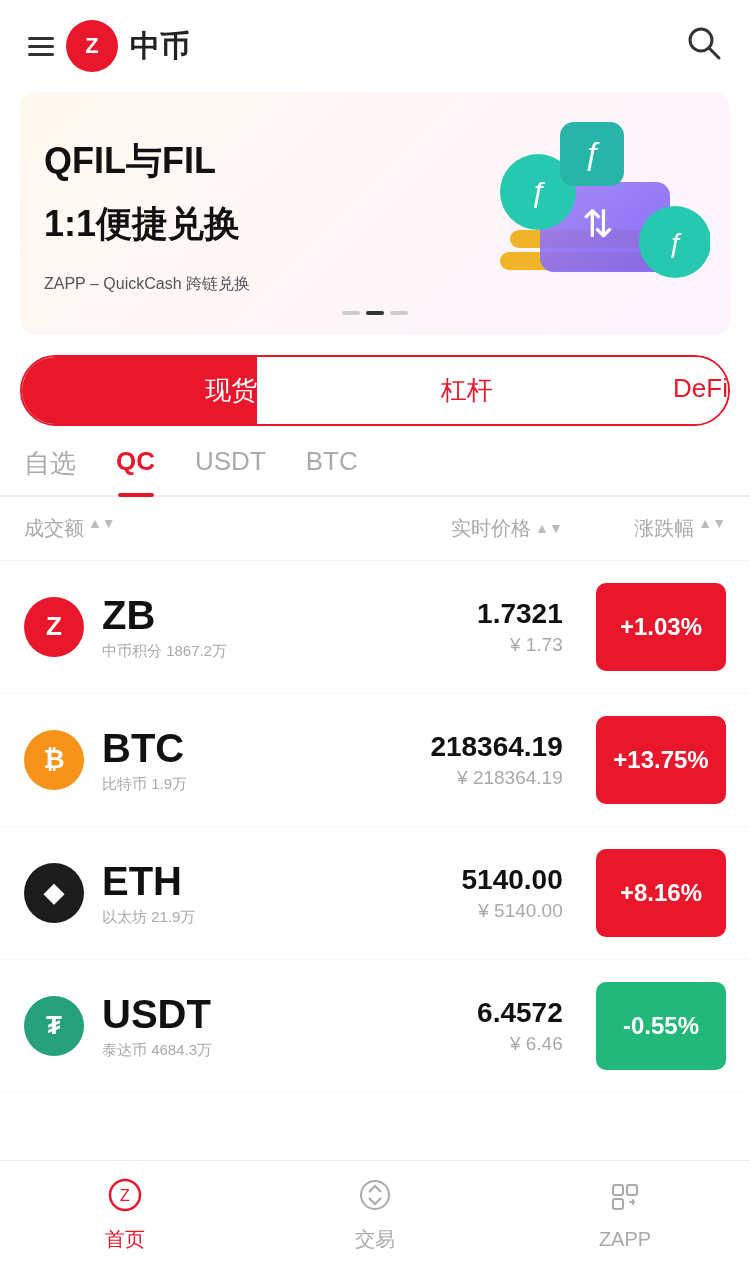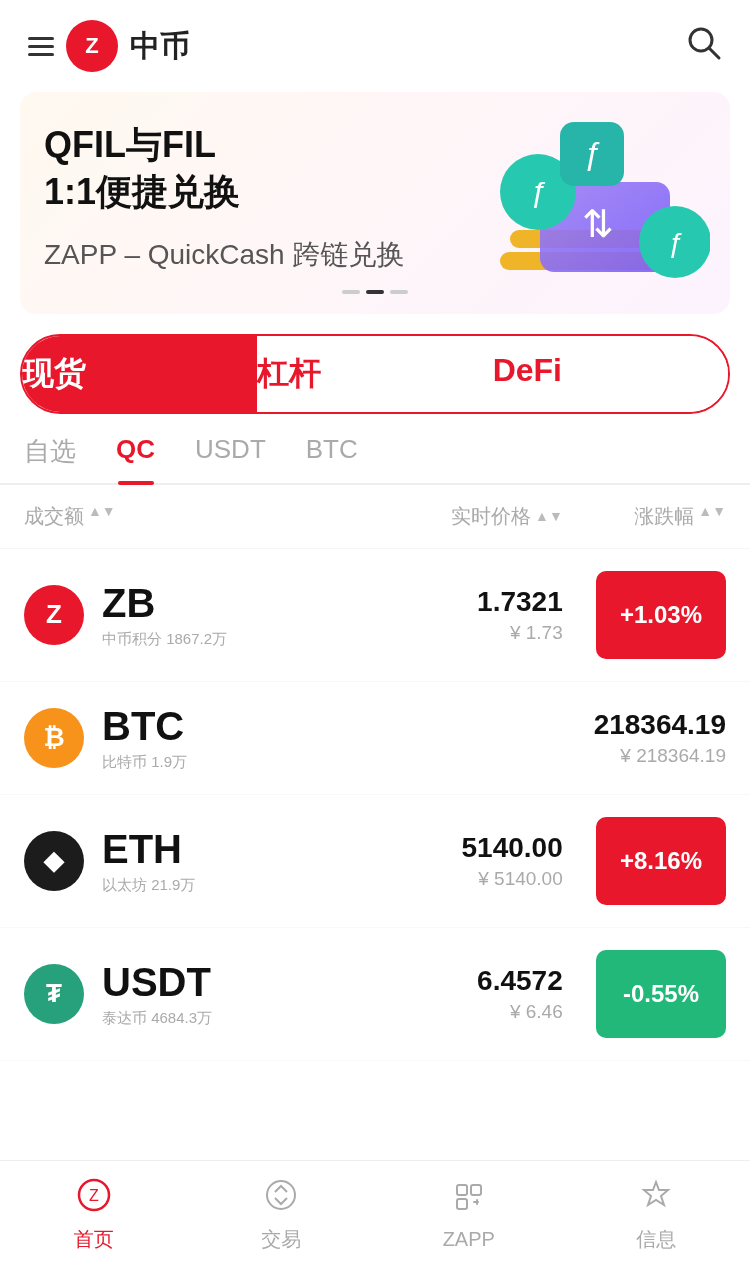--- a/index.html
+++ b/index.html
@@ -35,22 +35,22 @@
     
     .banner {
       margin: 10px 20px 20px;
       background: linear-gradient(135deg, #fff9f0 0%, #fdf3ff 100%);
       border-radius: 16px;
       padding: 30px 24px 20px;
       min-height: 220px;
       position: relative;
       overflow: hidden;
     }
-    .banner-title { font-size: 36px; font-weight: bold; color: #111; line-height: 1.3; }
-    .banner-sub { font-size: 28px; color: #555; margin-top: 20px; }
+    .banner-title { font-size: 36px; font-weight: bold; color: #111; line-height: 1.3; margin-top: 16px; }
+    .banner-sub { font-size: 16px; color: #555; margin-top: 26px; }
     .banner-illustration {
       position: absolute;
       right: 20px;
       top: 20px;
       width: 240px;
       height: 180px;
     }
     .banner-dots {
       display: flex; gap: 6px; justify-content: center; margin-top: 16px;
     }
@@ -61,24 +61,24 @@
 
     
     .trade-tabs {
       display: flex;
       margin: 10px 20px 20px;
       border: 2px solid #e8172c;
       border-radius: 40px;
       overflow: hidden;
     }
     .trade-tab {
-      flex: 1; text-align: left;
+      flex: 1; text-align: right;
       padding: 16px 0;
-      font-size: 32px;
-      font-weight: bold;
+      font-size: 26px;
+      font-weight: normal;
       cursor: pointer;
       color: #e8172c;
       background: #fff;
     }
     .trade-tab.active {
       background: #e8172c;
       color: #fff;
     }
     .trade-tab.defi { color: #e8172c; }
 
@@ -295,20 +295,23 @@
       <div class="coin-icon" style="background:#f7931a">₿</div>
       <div class="coin-info">
         <span class="coin-name">BTC</span>
         <span class="coin-desc">比特币 1.9万</span>
       </div>
     </div>
     <div class="coin-price-col">
       <div class="coin-price-main">218364.19</div>
       <div class="coin-price-cny">¥ 218364.19</div>
     </div>
+    <div class="coin-change-col">
+      <div class="change-badge change-up">+13.75%</div>
+    </div>
   </div>
     <div class="coin-row">
     <div class="coin-left">
       <div class="coin-icon" style="background:#1c1c1c">◆</div>
       <div class="coin-info">
         <span class="coin-name">ETH</span>
         <span class="coin-desc">以太坊 21.9万</span>
       </div>
     </div>
     <div class="coin-price-col">
@@ -364,21 +367,13 @@
       <svg width="34" height="34" viewBox="0 0 34 34" fill="none">
         <rect x="5" y="5" width="10" height="10" rx="2" stroke="#aaa" stroke-width="2"></rect>
         <rect x="19" y="5" width="10" height="10" rx="2" stroke="#aaa" stroke-width="2"></rect>
         <rect x="5" y="19" width="10" height="10" rx="2" stroke="#aaa" stroke-width="2"></rect>
         <rect x="21" y="21" width="6" height="2" rx="1" fill="#aaa"></rect>
         <rect x="24" y="19" width="2" height="6" rx="1" fill="#aaa"></rect>
       </svg>
     </span>
     <span class="nav-label">ZAPP</span>
   </div>
-  <div class="nav-item">
-    <span class="nav-icon">
-      <svg width="34" height="34" viewBox="0 0 34 34" fill="none">
-        <path d="M17 4 L20 12 L29 12 L22 18 L25 27 L17 22 L9 27 L12 18 L5 12 L14 12 Z" stroke="#aaa" stroke-width="2" fill="none"></path>
-      </svg>
-    </span>
-    <span class="nav-label">信息</span>
-  </div>
 </div>
 
 </body></html>

